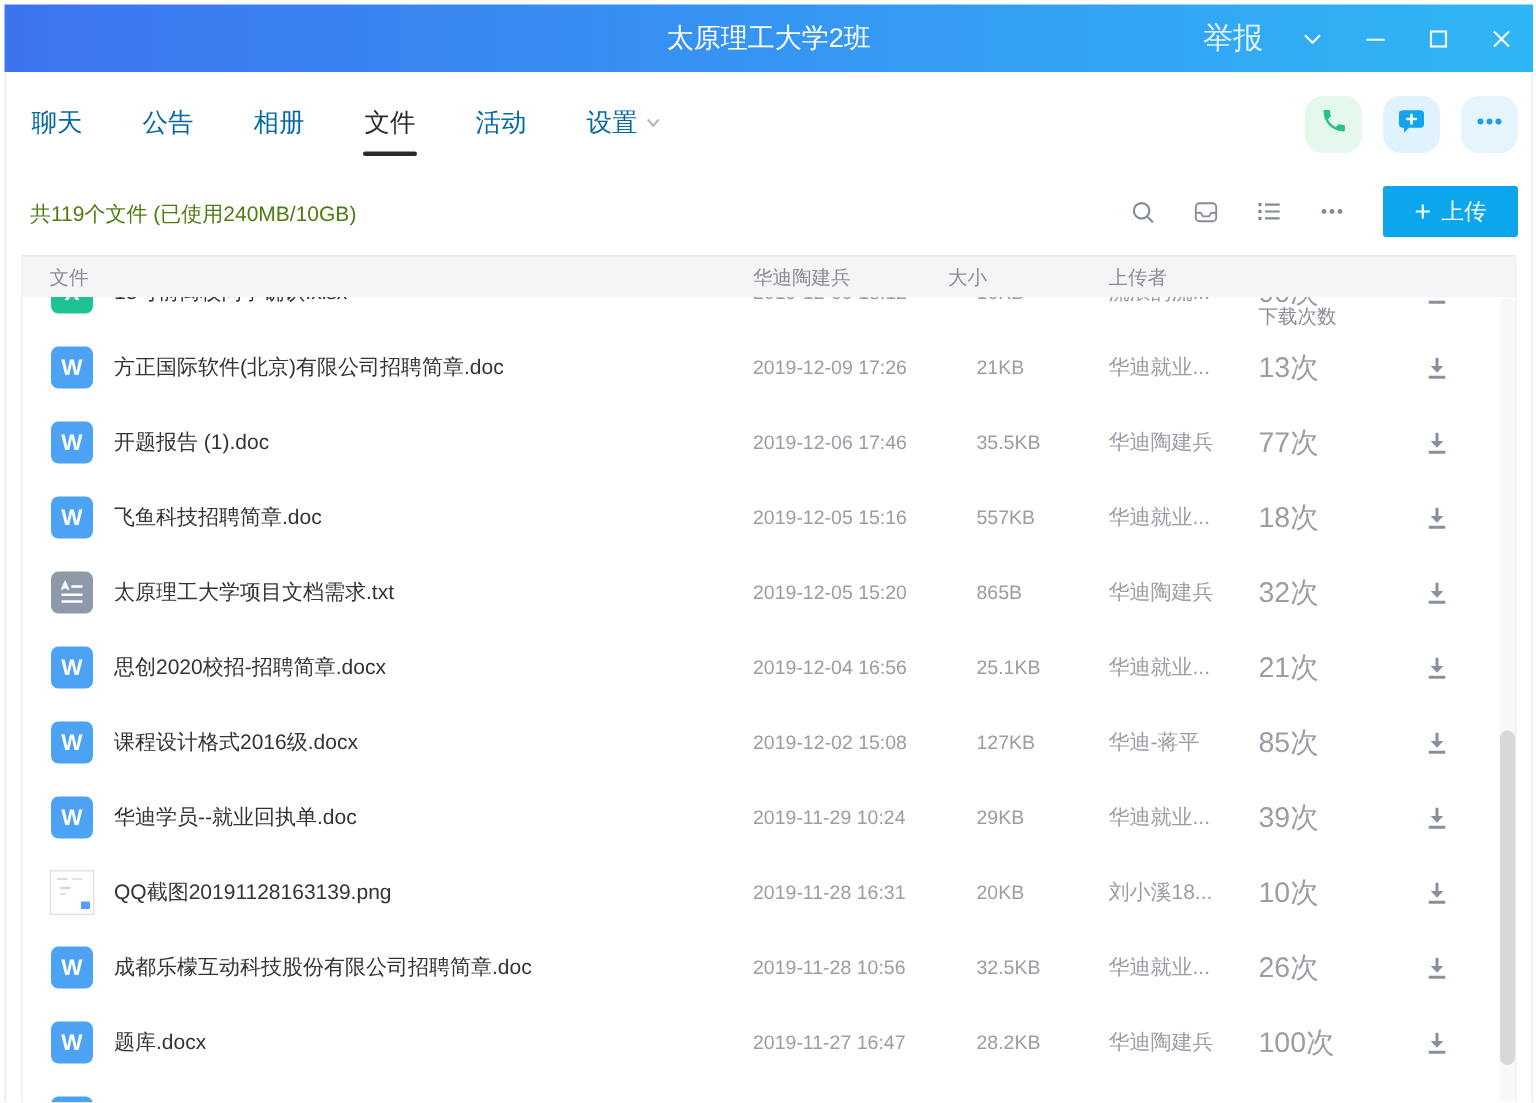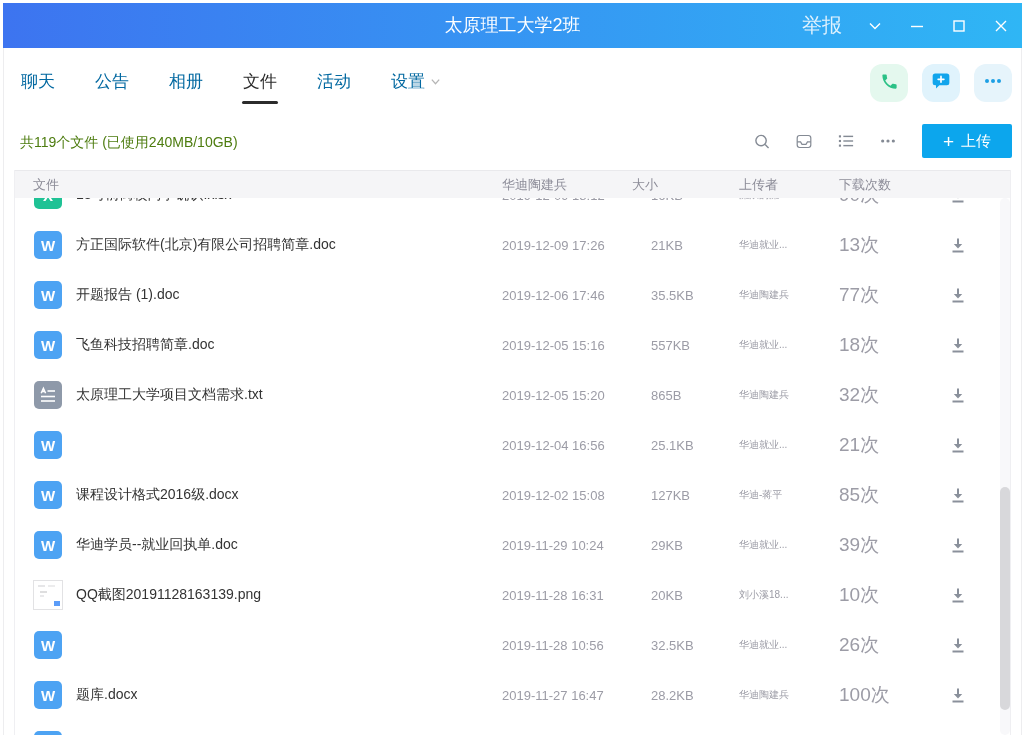--- a/index.html
+++ b/index.html
@@ -40,21 +40,21 @@
   .upload-btn { width:90px; height:34px; background:#0CA6ED; color:#fff; display:flex;
     align-items:center; justify-content:center; gap:7px; font-size:15px; cursor:pointer; border-radius:2px; }
   .upload-btn .plus { font-size:19px; font-weight:400; line-height:1; }
 
   
   .table-frame { position:absolute; left:14px; right:13px; top:170px; bottom:0;
     border-left:1px solid #EFEFF2; border-right:1px solid #EFEFF2; }
   .thead { position:absolute; left:0; right:0; top:0; height:28px; background:#F5F5F7;
     border-top:1px solid #E9E9EC; z-index:2; }
   .thead .h { position:absolute; top:0; line-height:28px; font-size:13px; color:#8C8C98; cursor:default; }
-  .h-file{left:18px;} .h-time{left:487px;} .h-size{left:617px;} .h-uploader{left:724px;} .h-downloads{left:824px;}
+  .h-file{left:18px;} .h-time{left:487px;} .h-size{left:617px;} .h-uploader{left:724px;} .h-downloads{left:824px;margin-top:26px;}
 
   .tbody { position:absolute; left:0; right:0; top:28px; bottom:0; overflow:hidden; z-index:1; }
   .row { position:relative; height:50px; }
   .row.first-partial { margin-top:-28px; }
   .ficon { position:absolute; left:18px; top:50%; transform:translateY(-50%); width:30px; height:30px;
     display:flex; align-items:center; justify-content:center; }
   .ic { display:none; }
   .ic-doc, .ic-xlsx { width:28px; height:28px; border-radius:5px; color:#fff; font-size:15px; font-weight:bold;
     align-items:center; justify-content:center; }
   .ic-doc  { background:#4DA3F3; }
@@ -63,21 +63,21 @@
   .ic-png  { width:30px; height:30px; }
   .row.type-doc  .ic-doc  { display:flex; }
   .row.type-xlsx .ic-xlsx { display:flex; }
   .row.type-txt  .ic-txt  { display:flex; }
   .row.type-png  .ic-png  { display:flex; }
 
   .cell { position:absolute; top:50%; transform:translateY(-50%); white-space:nowrap; }
   .cell-name { left:61px; font-size:14px; color:#333; max-width:400px; overflow:hidden; cursor:pointer;text-align:right; }
   .cell-time { left:487px; font-size:13px; color:#9C9CA6; }
   .cell-size { left:636px; font-size:13px; color:#9C9CA6; }
-  .cell-uploader { left:724px; font-size:10px; color:#9C9CA6; max-width:92px; overflow:hidden; }
+  .cell-uploader { left:724px; font-size:14px; color:#9C9CA6; max-width:92px; overflow:hidden; }
   .cell-downloads { left:824px; font-size:19px; color:#9C9CA6; }
   .dl { position:absolute; left:934px; top:50%; transform:translateY(-50%); width:18px; height:18px;
     display:flex; align-items:center; justify-content:center; cursor:pointer; }
 
   
   .scroll-track { position:absolute; right:14px; top:198px; bottom:0; width:10px; background:#F8F8FA; border-radius:5px; }
   .scroll-thumb { position:absolute; left:0; top:289px; width:10px; height:223px; background:#D8D8DB; border-radius:5px; cursor:pointer; }
 </style>
 </head>
 <body>
@@ -309,20 +309,21 @@
         <line x1="2.5" y1="14.5" x2="13.5" y2="14.5" stroke="#8A909B" stroke-width="2"></line>
       </svg>
     </span>
   </div>
 
   <div class="row type-doc">
     <span class="ficon">
       <span class="ic ic-doc">W</span>
 
     </span>
+    <span class="cell cell-name">思创2020校招-招聘简章.docx</span>
     <span class="cell cell-time">2019-12-04 16:56</span>
     <span class="cell cell-size">25.1KB</span>
     <span class="cell cell-uploader">华迪就业...</span>
     <span class="cell cell-downloads">21次</span>
     <span class="dl">
       <svg width="16" height="17" viewBox="0 0 16 17">
         <path d="M7 1.5h2v5.5h3.2L8 11.5 3.8 7H7z" fill="#8A909B"></path>
         <line x1="2.5" y1="14.5" x2="13.5" y2="14.5" stroke="#8A909B" stroke-width="2"></line>
       </svg>
     </span>
@@ -389,20 +390,21 @@
         <line x1="2.5" y1="14.5" x2="13.5" y2="14.5" stroke="#8A909B" stroke-width="2"></line>
       </svg>
     </span>
   </div>
 
   <div class="row type-doc">
     <span class="ficon">
       <span class="ic ic-doc">W</span>
 
     </span>
+    <span class="cell cell-name">成都乐檬互动科技股份有限公司招聘简章.doc</span>
     <span class="cell cell-time">2019-11-28 10:56</span>
     <span class="cell cell-size">32.5KB</span>
     <span class="cell cell-uploader">华迪就业...</span>
     <span class="cell cell-downloads">26次</span>
     <span class="dl">
       <svg width="16" height="17" viewBox="0 0 16 17">
         <path d="M7 1.5h2v5.5h3.2L8 11.5 3.8 7H7z" fill="#8A909B"></path>
         <line x1="2.5" y1="14.5" x2="13.5" y2="14.5" stroke="#8A909B" stroke-width="2"></line>
       </svg>
     </span>

